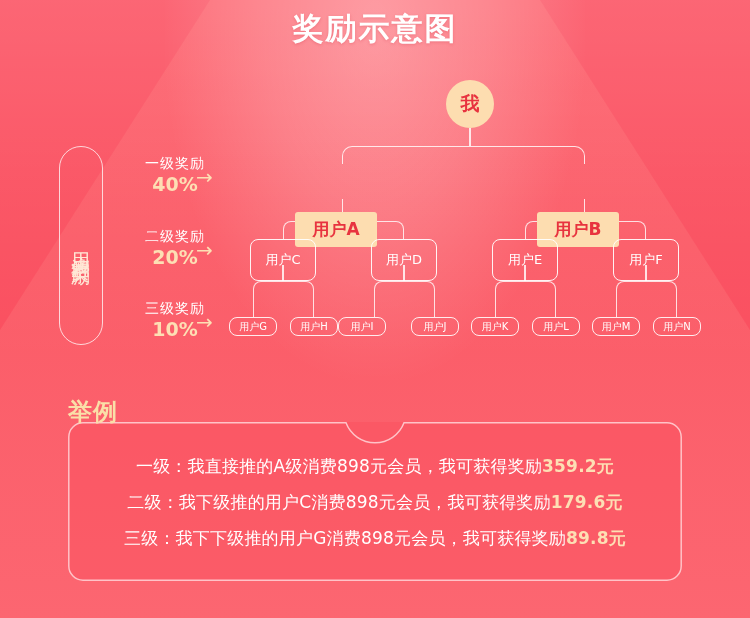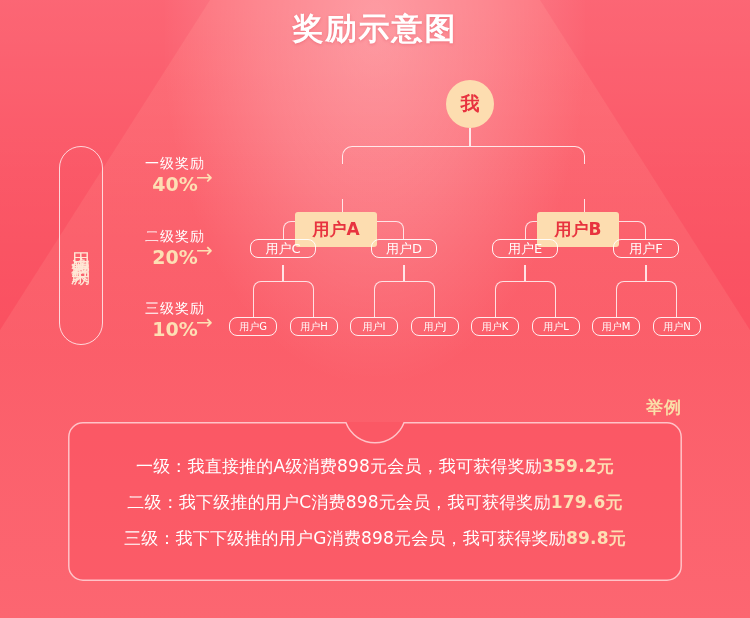--- a/index.html
+++ b/index.html
@@ -143,42 +143,42 @@
     background: #fdddb0;
     color: #e8333f;
     font-size: 17px;
     font-weight: bold;
     top: 164px;
     margin-top: 48px;
   }
   #node-A { left: 295px; }
   #node-B { left: 537px; }
   .node-l2 {
-    width: 66px; height: 19px;
+    width: 66px; height: 42px;
     border-radius: 8px;
     border: 1.4px solid rgba(255,255,255,0.92);
     color: #ffffff;
     font-size: 13px;
     top: 239px;
   }
   #node-C { left: 250px; }
   #node-D { left: 371px; }
   #node-E { left: 492px; }
   #node-F { left: 613px; }
   .node-l3 {
     width: 48px; height: 19px;
     border-radius: 8px;
     border: 1.2px solid rgba(255,255,255,0.88);
     color: #ffffff;
     font-size: 10px;
     top: 317px;
   }
   #node-G { left: 229px; }
   #node-H { left: 290px; }
-  #node-I { left: 350px; }
+  #node-I { left: 338px; }
   #node-J { left: 411px; }
   #node-K { left: 471px; }
   #node-L { left: 532px; }
   #node-M { left: 592px; text-align: center; }
   #node-N { left: 653px; }
 
   
   .conn { position: absolute; z-index: 1; }
   .vline {
     background: rgba(255,255,255,0.82);
@@ -213,23 +213,23 @@
     position: absolute;
     inset: 0;
     border-radius: 15px;
     pointer-events: none;
   }
   .ex-border svg { display: block; }
 
   .ex-badge {
     position: absolute;
     left: 0; right: 0; top: -26px;
-    text-align: right;
+    text-align: left;
     color: #fadfa8;
-    font-size: 17px;
+    font-size: 24px;
     font-weight: bold;
     letter-spacing: 1px;
     z-index: 4;
   }
 
   .ex-lines {
     position: absolute;
     left: 0; right: 0; top: 26px;
     padding: 0 18px;
     text-align: center;

